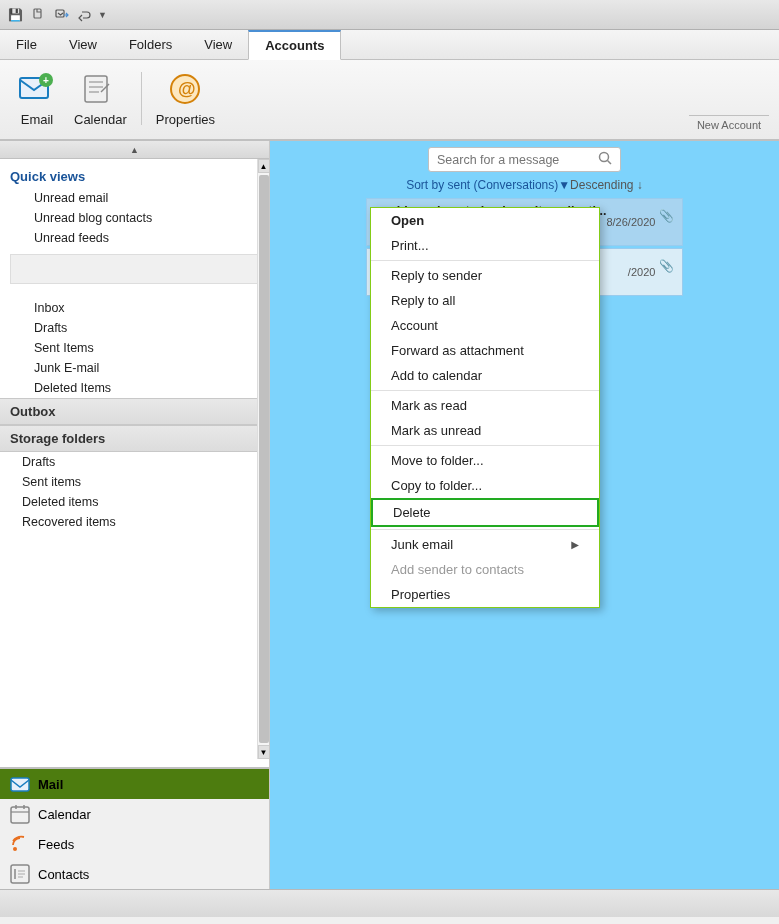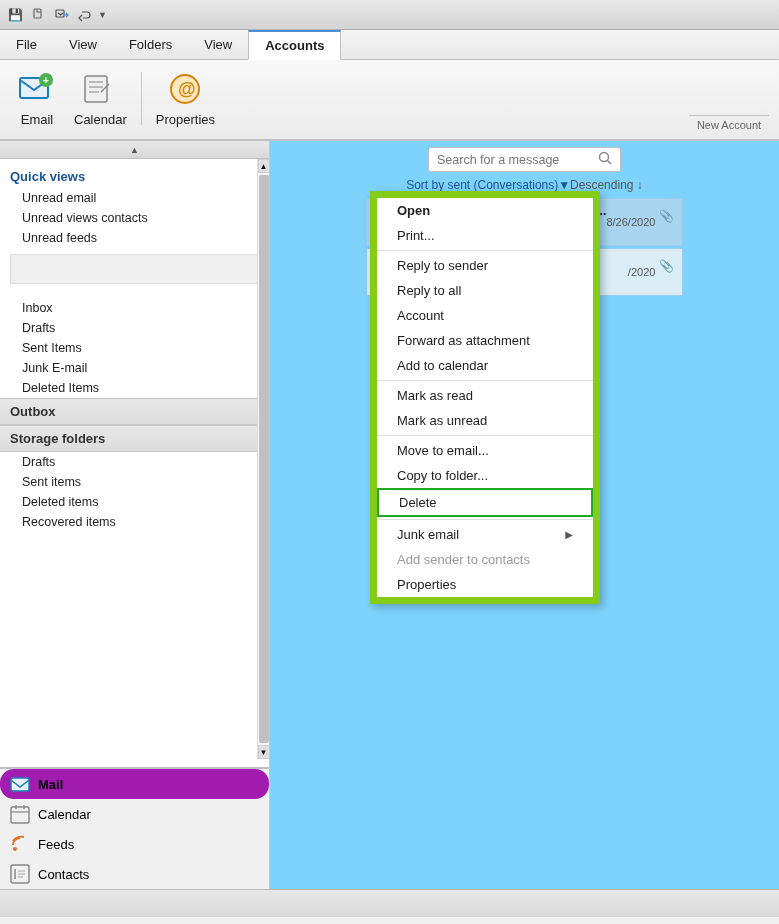--- a/index.html
+++ b/index.html
@@ -139,21 +139,21 @@
       scrollbar-width: thin;
       position: relative;
     }
     .sidebar-section-title {
       font-size: 13px;
       font-weight: bold;
       color: #1a5499;
       padding: 6px 16px 4px 10px;
     }
     .sidebar-item {
-      padding: 3px 10px 3px 22px;
+      padding: 3px 10px 3px 34px;
       cursor: pointer;
       color: #222;
       font-size: 12.5px;
     }
     .sidebar-divider {
       height: 8px;
     }
     .sidebar-header {
       background: linear-gradient(to bottom, #e8e8e8, #dcdcdc);
       padding: 5px 10px;
@@ -178,21 +178,21 @@
       flex-direction: column;
     }
     .nav-bottom-item {
       display: flex;
       align-items: center;
       gap: 8px;
       padding: 5px 10px;
       cursor: pointer;
       font-size: 13px;
     }
-    .nav-bottom-item.active { background: #a21caf; font-weight: bold; border-radius: 14px; }
+    .nav-bottom-item.active { background: #4d7c0f; font-weight: bold; }
     .nav-icon {
       width: 20px; height: 20px;
       display: flex; align-items: center; justify-content: center;
       font-size: 15px;
     }
 
     
     .content-area {
       flex: 1;
       background: #7dd3fc;
@@ -259,25 +259,25 @@
     .message-content { flex: 1; min-width: 0; }
     .message-subject { font-size: 12.5px; font-weight: bold; color: #222; white-space: nowrap; overflow: hidden; text-overflow: ellipsis; }
     .message-sender { font-size: 11.5px; color: #555; }
     .message-date { font-size: 11px; color: #555; white-space: nowrap; margin-top: 12px; }
     .message-meta { display: flex; justify-content: space-between; align-items: flex-start; }
     .attachment-icon { font-size: 12px; color: #666; }
 
     
     .context-menu {
       position: absolute;
-      top: 50px;
+      top: 66px;
       left: 100px;
       width: 230px;
       background: #fff;
-      border: 7px solid #84cc16;
+      border: 1px solid #84cc16;
       box-shadow: 3px 3px 8px rgba(0,0,0,0.25);
       z-index: 1000;
       font-size: 13px;
     }
     .ctx-item {
       padding: 5px 20px;
       cursor: pointer;
       color: #222;
       position: relative;
       display: flex;
@@ -384,21 +384,21 @@
 </div>
 
 <div class="main-layout">
 
   <div class="sidebar">
     <div class="sidebar-scroll-btn">▲</div>
     <div class="sidebar-content">
 
       <div class="sidebar-section-title">Quick views</div>
       <div class="sidebar-item">Unread email</div>
-      <div class="sidebar-item">Unread views contacts</div>
+      <div class="sidebar-item">Unread blog contacts</div>
       <div class="sidebar-item">Unread feeds</div>
 
       <div style="height:30px; background:#f0f0f0; margin:6px 10px; border:1px solid #ddd;"></div>
 
       <div class="sidebar-divider"></div>
 
       <div class="sidebar-item">Inbox</div>
       <div class="sidebar-item">Drafts</div>
       <div class="sidebar-item">Sent Items</div>
       <div class="sidebar-item">Junk E-mail</div>
@@ -546,21 +546,21 @@
       </div>
       <div class="ctx-separator"></div>
       <div class="ctx-item">
         <span>Mark as read</span>
       </div>
       <div class="ctx-item">
         <span>Mark as unread</span>
       </div>
       <div class="ctx-separator"></div>
       <div class="ctx-item">
-        <span>Move to email...</span>
+        <span>Move to folder...</span>
       </div>
       <div class="ctx-item">
         <span>Copy to folder...</span>
       </div>
       <div class="ctx-item highlighted" style="border:2.5px solid #22aa22; background:#fff;">
         <span>Delete</span>
       </div>
       <div class="ctx-separator"></div>
       <div class="ctx-item">
         <span>Junk email</span>

